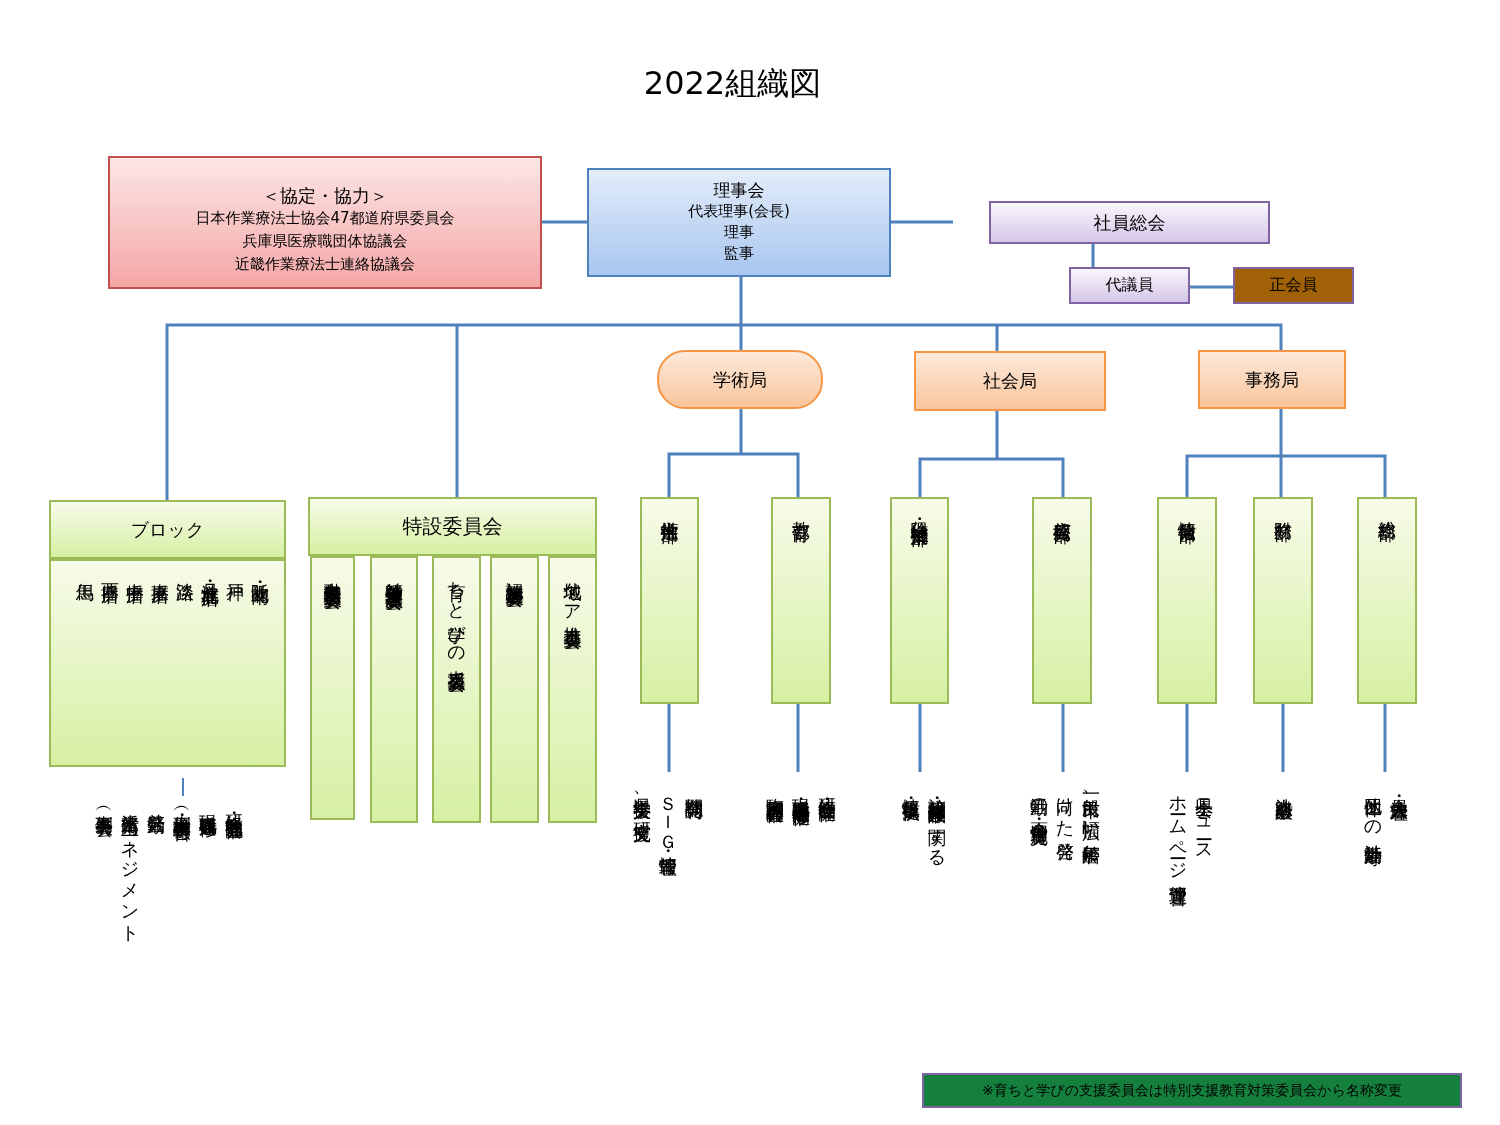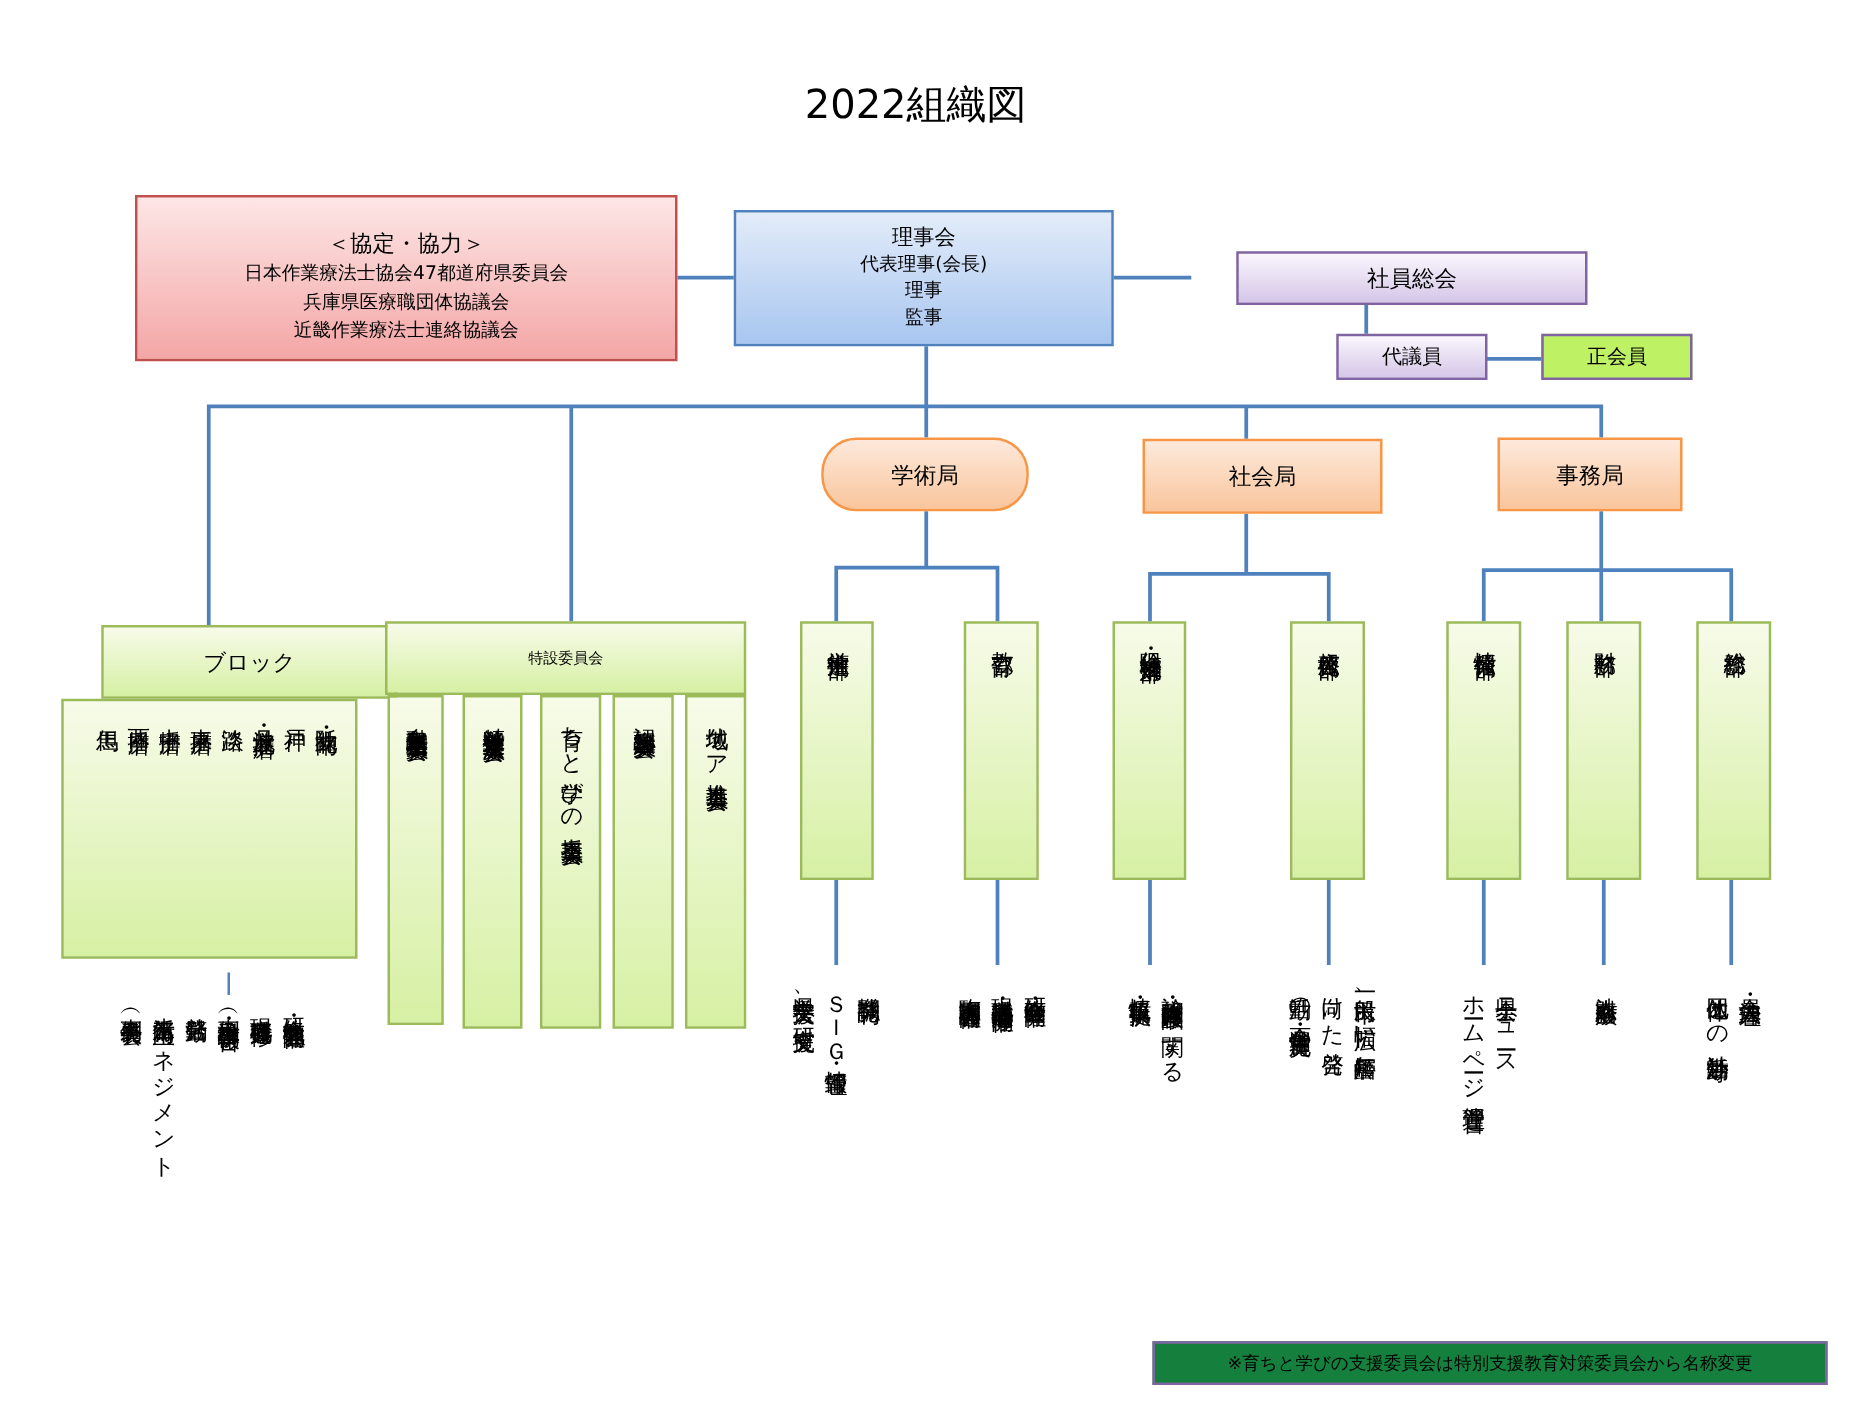--- a/index.html
+++ b/index.html
@@ -8,21 +8,21 @@
   .abs { position:absolute; box-sizing:border-box; }
   .title { left:0; width:1465px; top:62px; text-align:center; font-size:32px; letter-spacing:0px; }
   svg.lines { position:absolute; left:0; top:0; width:1500px; height:1125px; }
   .box-red { left:108px; top:156px; width:434px; height:133px; border:2px solid #c0504d;
              background:linear-gradient(#fde6e6,#f4a6a6); text-align:center; font-size:15px; line-height:23px; padding-top:26px; }
   .box-red .head { font-size:18px; }
   .box-blue { left:587px; top:168px; width:304px; height:109px; border:2px solid #4f81bd;
               background:linear-gradient(#e3ecf9,#a8c6f0); text-align:center; font-size:15px; line-height:21px; padding-top:10px; }
   .box-blue .head { font-size:17px; }
   .box-purple { border:2px solid #8064a2; background:linear-gradient(#faf6fd,#d5c6e8); text-align:center;margin-left:36px; }
-  .box-white { border:2px solid #8064a2; background:#bef264; text-align:left; }
+  .box-white { border:2px solid #8064a2; background:#a16207; text-align:left; }
   .box-orange { border:2px solid #f79646; background:linear-gradient(#fde9db,#f9c59c); text-align:center; font-size:18px; }
   .box-green { border:2px solid #9bbb59; background:linear-gradient(#f7fbe9,#d6f0a3); }
   .vt { writing-mode:vertical-rl; text-orientation:upright; font-size:18px; line-height:24px; letter-spacing:1px; }
   .flexc { display:flex; align-items:center; justify-content:center; }
   .note { left:922px; top:1073px; width:540px; height:35px; border:2px solid #8064a2; background:#15803d;
           font-size:14px; display:flex; align-items:center; justify-content:center; }
 </style>
 </head>
 <body>
 
@@ -71,21 +71,21 @@
 </div>
 
 <div class="abs box-purple flexc" style="left:953px;top:201px;width:281px;height:43px;font-size:18px;">社員総会</div>
 <div class="abs box-purple flexc" style="left:1033px;top:267px;width:121px;height:37px;font-size:16px;">代議員</div>
 <div class="abs box-white flexc" style="left:1233px;top:267px;width:121px;height:37px;font-size:16px;">正会員</div>
 
 <div class="abs box-orange flexc" style="left:657px;top:350px;width:166px;height:59px;border-radius:28px;">学術局</div>
 <div class="abs box-orange flexc" style="left:914px;top:351px;width:192px;height:60px;">社会局</div>
 <div class="abs box-orange flexc" style="left:1198px;top:350px;width:148px;height:59px;">事務局</div>
 
-<div class="abs box-green flexc" style="left:49px;top:500px;width:237px;height:59px;font-size:18px;margin-left:32px;">ブロック</div>
+<div class="abs box-green flexc" style="left:49px;top:500px;width:237px;height:59px;font-size:18px;">ブロック</div>
 <div class="abs box-green" style="left:49px;top:559px;width:237px;height:208px;">
   <div style="position:absolute;right:12px;top:8px;display:flex;flex-direction:row-reverse;gap:1px;">
     <div class="vt">阪神北・南</div>
     <div class="vt">神戸</div>
     <div class="vt">丹波・北播磨</div>
     <div class="vt">淡路</div>
     <div class="vt">東播磨</div>
     <div class="vt">中播磨</div>
     <div class="vt">西播磨</div>
     <div class="vt">但馬</div>
@@ -93,21 +93,21 @@
 </div>
 <div class="abs" style="left:92px;top:800px;display:flex;flex-direction:row-reverse;gap:2px;">
   <div class="vt">研修会・勉強会開催</div>
   <div class="vt">現職者共通研修</div>
   <div class="vt">（事例検討・事例報告）</div>
   <div class="vt">啓発活動</div>
   <div class="vt">生活行為向上マネジメント</div>
   <div class="vt">（事例発表会）</div>
 </div>
 
-<div class="abs box-green flexc" style="left:308px;top:497px;width:289px;height:59px;font-size:12px;">特設委員会</div>
+<div class="abs box-green flexc" style="left:308px;top:497px;width:289px;height:59px;font-size:20px;">特設委員会</div>
 <div class="abs box-green" style="left:310px;top:556px;width:45px;height:264px;padding-top:10px;display:flex;justify-content:center;">
     <div class="vt">自動車運転支援委員会</div>
   </div>
 <div class="abs box-green" style="left:370px;top:556px;width:48px;height:267px;padding-top:10px;display:flex;justify-content:center;">
     <div class="vt">精神分野作業療法委員会</div>
   </div>
 <div class="abs box-green" style="left:432px;top:556px;width:49px;height:267px;padding-top:10px;display:flex;justify-content:center;">
     <div class="vt">育ちと学びの支援委員会</div>
   </div>
 <div class="abs box-green" style="left:490px;top:556px;width:49px;height:267px;padding-top:10px;display:flex;justify-content:center;">

